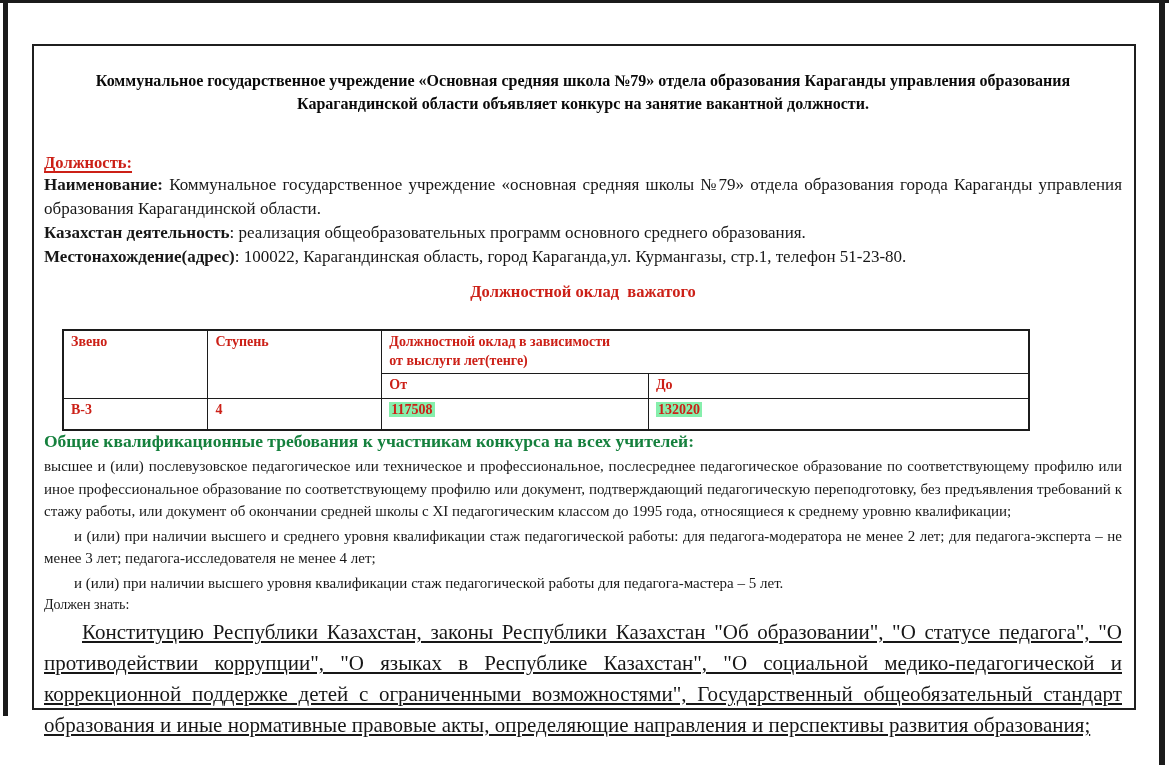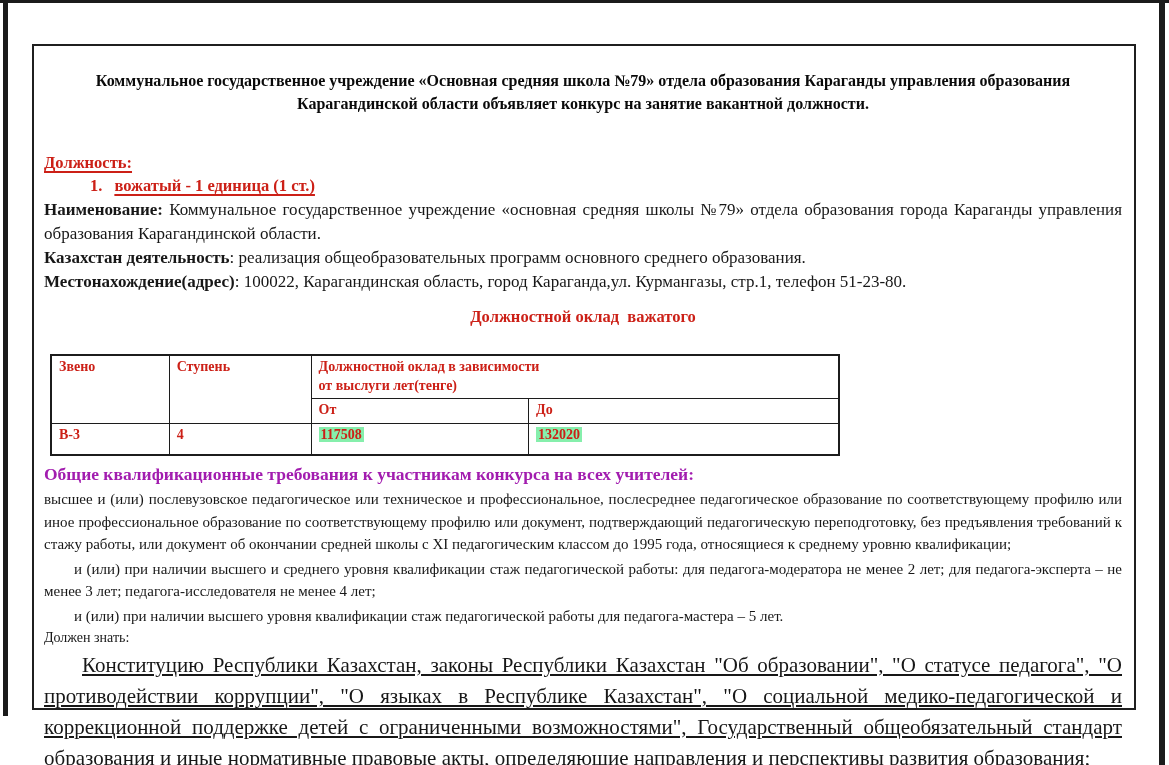--- a/index.html
+++ b/index.html
@@ -70,45 +70,45 @@
   .salary-heading {
     margin: 13px 0 0 0;
     text-align: center;
     font-size: 16.5px;
     font-weight: bold;
     color: #cc2017;
     white-space: pre-wrap;
   }
 
   table.salary {
-    margin: 27px 0 0 6px;
-    width: 790px;
+    margin: 27px 0 0 18px;
+    width: 968px;
     border-collapse: collapse;
     border: 2px solid #1c1c1c;
     table-layout: fixed;
   }
   table.salary td {
     border: 1px solid #1c1c1c;
     vertical-align: top;
     padding: 2px 7px 3px 7px;
     font-size: 14px;
     font-weight: bold;
     color: #cc2017;
     line-height: 1.35;
   }
   td.merged-head { white-space: pre-line; height: 40px; }
   td.range-head  { height: 22px; }
   tr.data-row td { height: 28px; padding-bottom: 9px; }
   .hl { background: #86efac; padding: 0 2px; }
 
   .section-heading {
-    margin: 8px 0 0 0;
+    margin: 0 0 0 0;
     font-size: 17.5px;
     font-weight: bold;
-    color: #a21caf;
+    color: #15803d;
     line-height: 1.25;
   }
   .body-par {
     margin: 2px 0 0 0;
     font-size: 15px;
     line-height: 1.5;
     text-align: justify;
   }
   .body-par.indent { text-indent: 30px; }
   .must-know {
@@ -131,23 +131,20 @@
 <div class="edge-top"></div>
 <div class="edge-left"></div>
 <div class="edge-right"></div>
 
 <div class="doc">
 
   <p class="title">Коммунальное государственное учреждение «Основная средняя школа №79» отдела образования Караганды управления образования Карагандинской области объявляет конкурс на занятие вакантной должности.</p>
 
   <div>
     <span class="position-label">Должность:</span>
-  </div>
-  <div class="position-item">
-    <span class="num">1.</span><span class="txt">вожатый - 1 единица (1 ст.)</span>
   </div>
 
   <p class="detail"><span class="lbl">Наименование:</span><span> Коммунальное государственное учреждение «основная средняя школы №79» отдела образования города Караганды управления образования Карагандинской области.</span></p>
   <p class="detail"><span class="lbl">Казахстан деятельность</span><span>: реализация общеобразовательных программ основного среднего образования.</span></p>
   <p class="detail"><span class="lbl">Местонахождение(адрес)</span><span>: 100022, Карагандинская область, город Караганда,ул. Курмангазы, стр.1, телефон 51-23-80.</span></p>
 
   <p class="salary-heading">Должностной оклад  важатого</p>
 
   <table class="salary">
     <colgroup>

